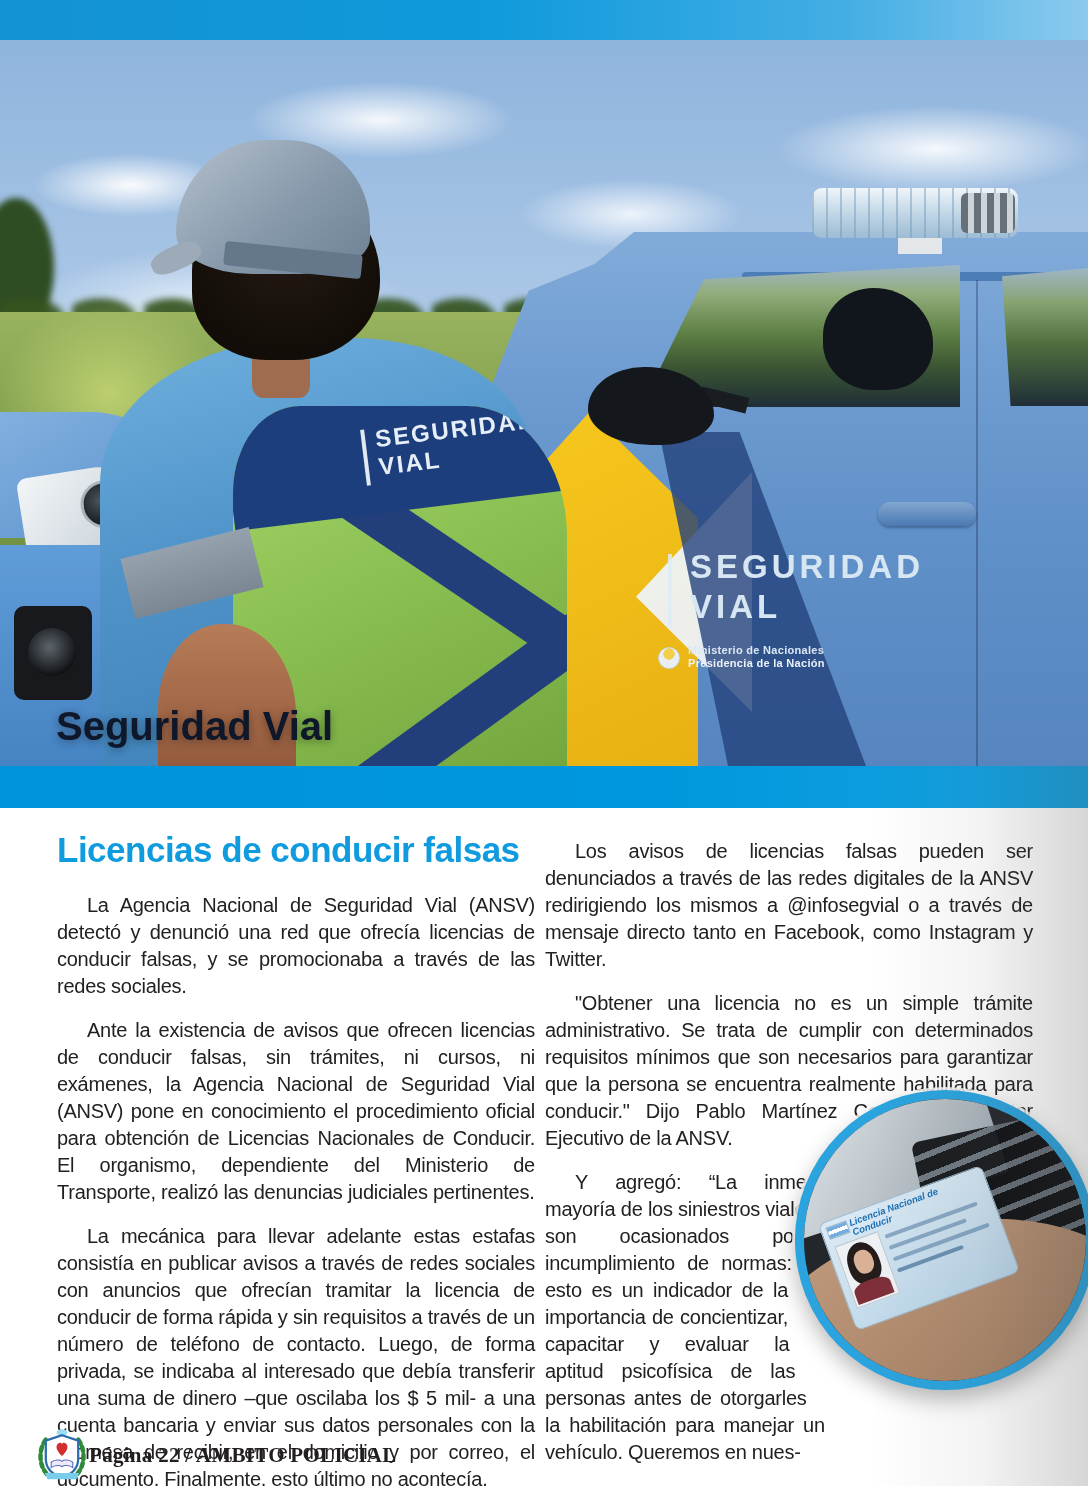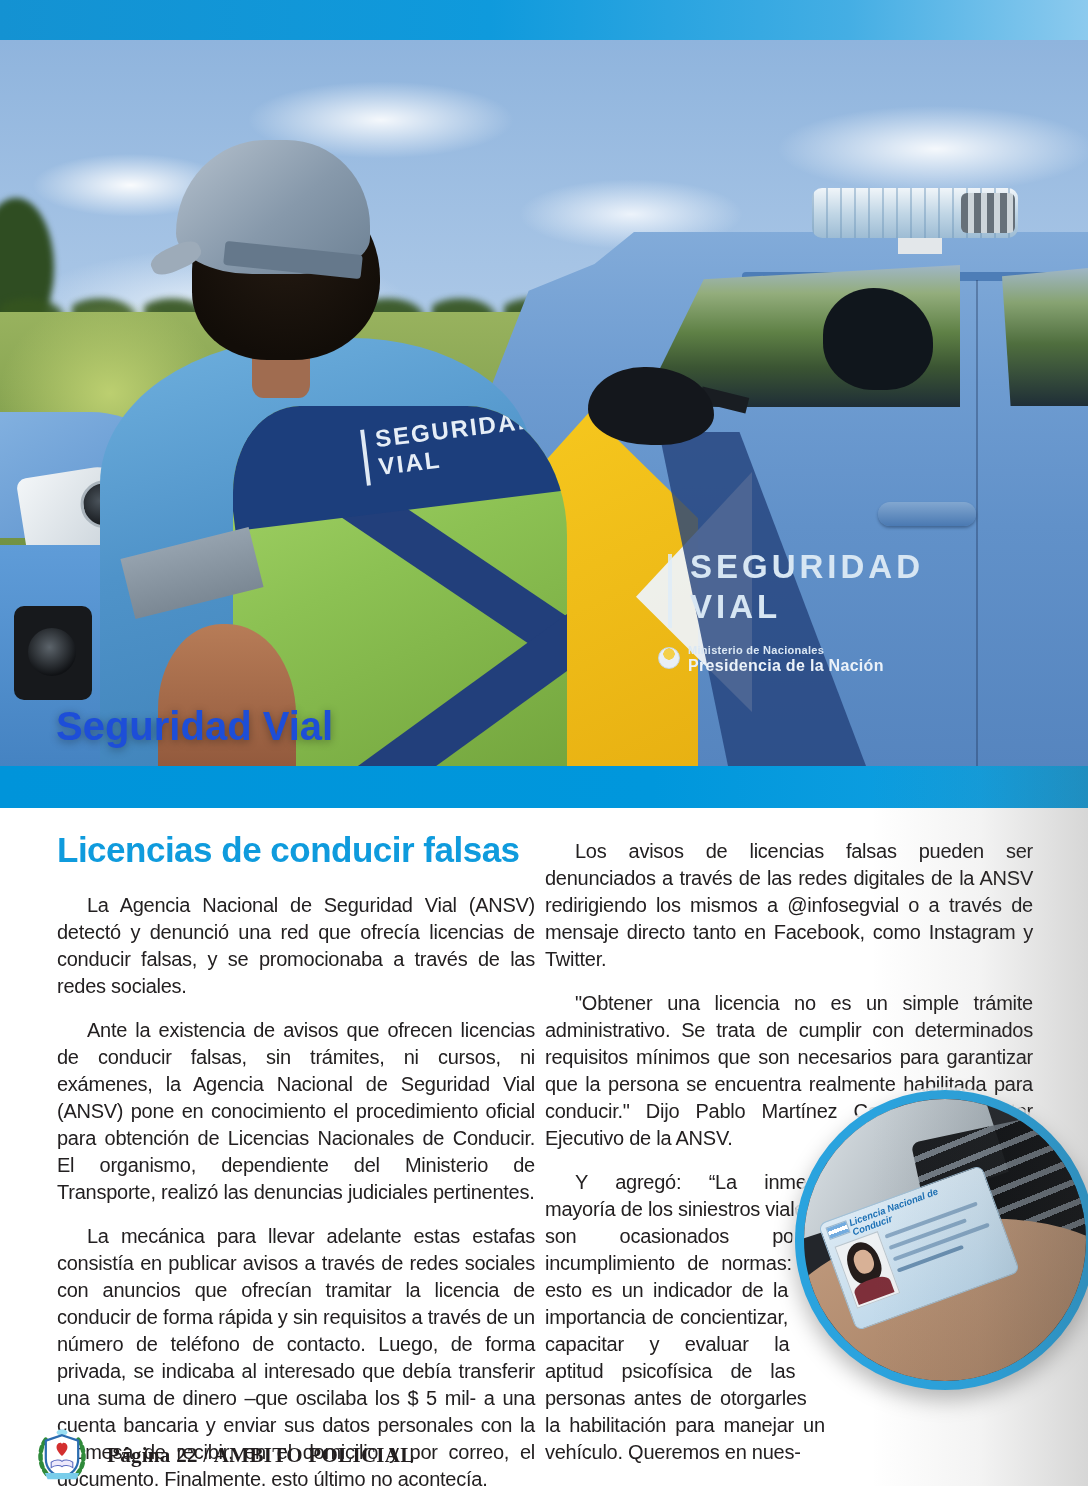--- a/index.html
+++ b/index.html
@@ -62,21 +62,21 @@
     background:linear-gradient(180deg,#82a7d0,#4a79b2);box-shadow:0 2px 3px rgba(20,40,70,.4);}
   .t-seam{left:976px;top:240px;width:2px;height:486px;background:rgba(28,48,86,.35);}
   .t-doortext{left:668px;top:508px;width:320px;height:132px;color:#d7e6f3;}
   .door-bar{left:0;top:6px;width:4px;height:74px;background:rgba(222,236,248,.85);}
   .door-l1{left:22px;top:0;font-size:33px;font-weight:700;letter-spacing:4px;}
   .door-l2{left:22px;top:40px;font-size:33px;font-weight:700;letter-spacing:4px;}
   .t-ministry{left:658px;top:604px;display:flex;gap:8px;align-items:flex-start;}
   .emblem{width:20px;height:20px;border-radius:50%;margin-top:3px;border:1px solid #c6d6e4;
     background:radial-gradient(circle at 50% 30%,#f4d04a 0 32%,#e9eff5 34% 100%);}
   .min-l1{font-size:11px;font-weight:700;color:#dbe8f4;line-height:1.2;letter-spacing:.3px;}
-  .min-l2{font-size:16px;font-weight:700;color:#ebf2f9;letter-spacing:.3px;}
+  .min-l2{font-size:11px;font-weight:700;color:#ebf2f9;letter-spacing:.3px;}
 
   
   .tf-hood{left:-12px;top:372px;width:190px;height:126px;
     background:linear-gradient(150deg,#83b1e0,#5c92cd);border-radius:0 46% 34% 0/0 58% 42% 0;}
   .tf-light{left:22px;top:430px;width:118px;height:90px;transform:rotate(-9deg);
     background:linear-gradient(135deg,#f3f6f8,#c3cdd5);border-radius:10px 42px 30px 10px;}
   .tf-lens{right:10px;top:14px;width:42px;height:42px;border-radius:50%;border:3px solid #aab4bc;
     background:radial-gradient(circle at 40% 40%,#4b545c,#16191d 70%);}
   .tf-bumper{left:-12px;top:505px;width:146px;height:221px;
     background:linear-gradient(180deg,#5f9cd8,#4583c2);border-radius:0 26px 0 0;}
@@ -105,21 +105,21 @@
   .p-neck{left:252px;top:292px;width:58px;height:66px;background:#a06c50;border-radius:30% 30% 20% 20%;}
   .p-hair{left:192px;top:142px;width:188px;height:178px;
     background:radial-gradient(circle at 50% 35%,#241a12,#120d08 75%);
     border-radius:44% 48% 46% 40%/50% 54% 44% 38%;}
   .p-cap{left:176px;top:100px;width:194px;height:134px;
     background:linear-gradient(140deg,#b5c1cd 0%,#8799ab 55%,#6e8295 100%);
     border-radius:52% 48% 40% 44%/78% 72% 30% 34%;}
   .p-captip{left:150px;top:206px;width:52px;height:24px;background:#9dabb9;transform:rotate(-24deg);border-radius:40%;}
   .p-capstrap{left:224px;top:208px;width:138px;height:24px;background:#65788b;transform:rotate(6deg);border-radius:4px;}
 
-  .hero-caption{left:56px;top:664px;font-size:40px;font-weight:800;color:#1d4ed8;
+  .hero-caption{left:56px;top:664px;font-size:40px;font-weight:800;color:#0f172a;
     text-shadow:0 2px 8px rgba(0,0,0,.35);letter-spacing:0;}
 
   
   .band{left:0;top:766px;width:1088px;height:42px;
     background:linear-gradient(90deg,#0094da 0%,#0097dc 60%,#15a2e2 100%);}
 
   
   .headline{margin:0 0 22px 0;font-size:35px;font-weight:700;color:#0f9bdd;letter-spacing:-.5px;}
   .col{color:#232021;}
   .col p{margin:0 0 17px 0;font-size:20px;line-height:27px;text-align:justify;
@@ -153,21 +153,21 @@
   .cl1{left:58px;top:32px;width:98px;}
   .cl2{left:58px;top:44px;width:82px;}
   .cl3{left:58px;top:56px;width:102px;}
   .cl4{left:58px;top:68px;width:70px;background:rgba(30,80,130,.55);}
 
   
   .shade-right{left:0;top:766px;width:1088px;height:720px;pointer-events:none;
     background:linear-gradient(90deg,rgba(0,0,0,0) 80%,rgba(90,90,88,.07) 90%,rgba(70,70,68,.22) 100%);}
 
   
-  .footer{left:35px;top:1428px;display:flex;align-items:center;gap:18px;}
+  .footer{left:35px;top:1428px;display:flex;align-items:center;}
   .footer-text{font-family:"Liberation Serif",serif;font-weight:700;font-size:21px;color:#221e1f;letter-spacing:.3px;}
 </style>
 </head>
 <body>
 
 <div class="page">
 
   <div class="abs topbar"></div>
 
   <div class="abs hero">

